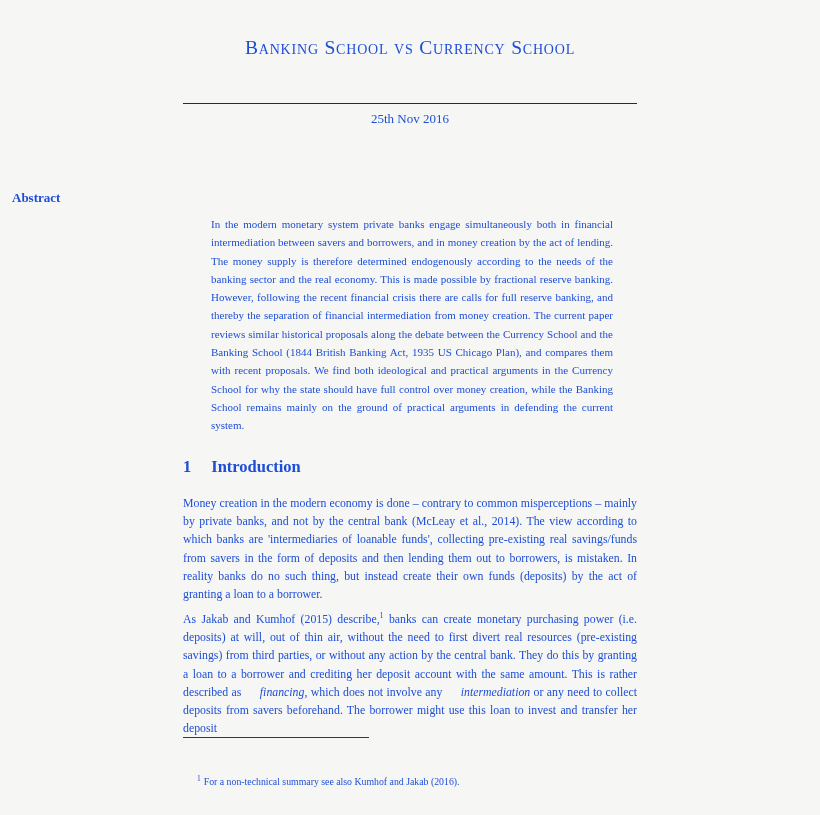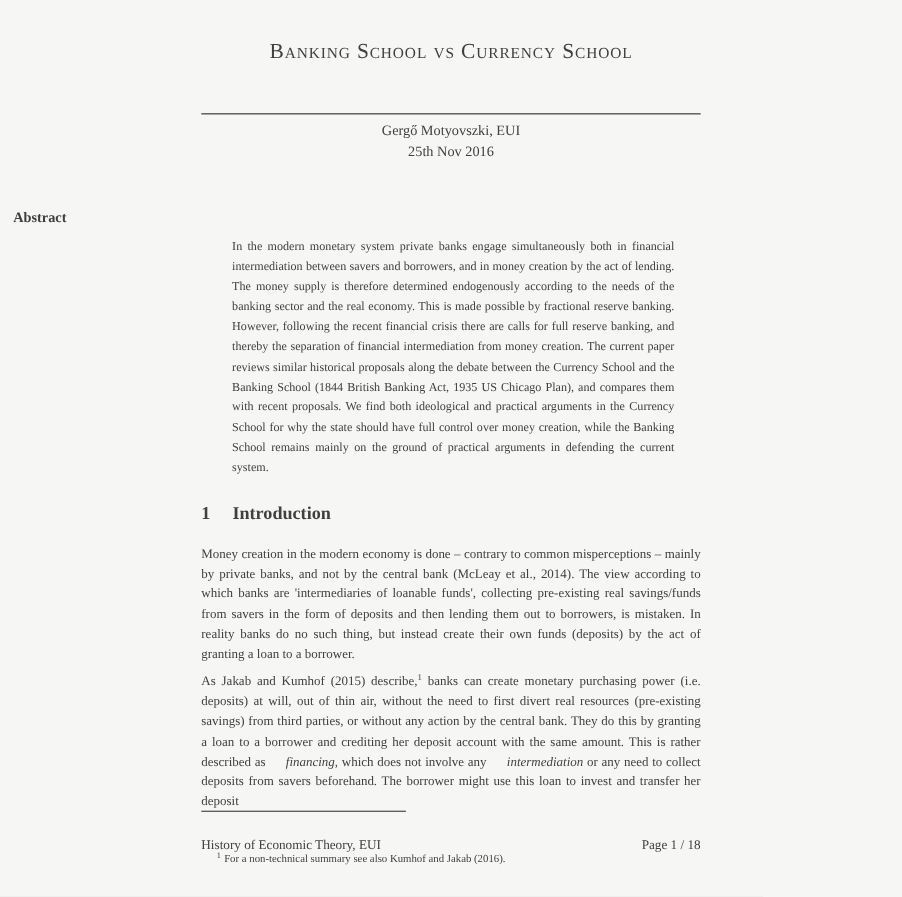--- a/index.html
+++ b/index.html
@@ -3,21 +3,21 @@
 <meta charset="utf-8">
 <style>
   * { margin: 0; padding: 0; box-sizing: border-box; }
   html, body { background: #e9e9e7; }
   .page {
     position: relative;
     width: 820px;
     height: 815px;
     background: #f6f6f4;
     font-family: "Liberation Serif", serif;
-    color: #404040;
+    color: #1d4ed8;
     overflow: hidden;
   }
   .title-block {
     position: absolute;
     top: 33px; left: 0; width: 100%;
     text-align: center;
   }
   .title-line {
     font-variant: small-caps;
     font-size: 19.5px;
@@ -109,21 +109,20 @@
 
 <div class="page">
 
   <div class="title-block">
     <div class="title-line">Banking School vs Currency School</div>
   </div>
 
   <div class="title-rule"></div>
 
   <div class="meta-block">
-    <div>Gergő Motyovszki, EUI</div>
     <div>25th Nov 2016</div>
   </div>
 
   <div class="abstract-heading">Abstract</div>
 
   <div class="abstract-body">In the modern monetary system private banks engage simultaneously both in financial intermediation between savers and borrowers, and in money creation by the act of lending. The money supply is therefore determined endogenously according to the needs of the banking sector and the real economy. This is made possible by fractional reserve banking. However, following the recent financial crisis there are calls for full reserve banking, and thereby the separation of financial intermediation from money creation. The current paper reviews similar historical proposals along the debate between the Currency School and the Banking School (1844 British Banking Act, 1935 US Chicago Plan), and compares them with recent proposals. We find both ideological and practical arguments in the Currency School for why the state should have full control over money creation, while the Banking School remains mainly on the ground of practical arguments in defending the current system.</div>
 
 
   <div class="section-heading">
     <span class="section-number">1</span><span>Introduction</span>
@@ -134,18 +133,14 @@
   <div class="body-para para-2">
     <span>As Jakab and Kumhof (2015) describe,</span><span class="fn-ref">1</span><span> banks can create monetary purchasing power (i.e. deposits) at will, out of thin air, without the need to first divert real resources (pre-existing savings) from third parties, or without any action by the central bank. They do this by granting a loan to a borrower and crediting her deposit account with the same amount. This is rather described as </span><span class="italic">financing</span><span>, which does not involve any </span><span class="italic">intermediation</span><span> or any need to collect deposits from savers beforehand. The borrower might use this loan to invest and transfer her deposit</span>
   </div>
 
   <div class="footnote-rule"></div>
 
   <div class="footnote">
     <span class="fn-marker">1</span><span>For a non-technical summary see also Kumhof and Jakab (2016).</span>
   </div>
 
-  <div class="footer">
-    <span>History of Economic Theory, EUI</span>
-    <span>Page 1 / 18</span>
-  </div>
 
 </div>
 
 </body></html>

